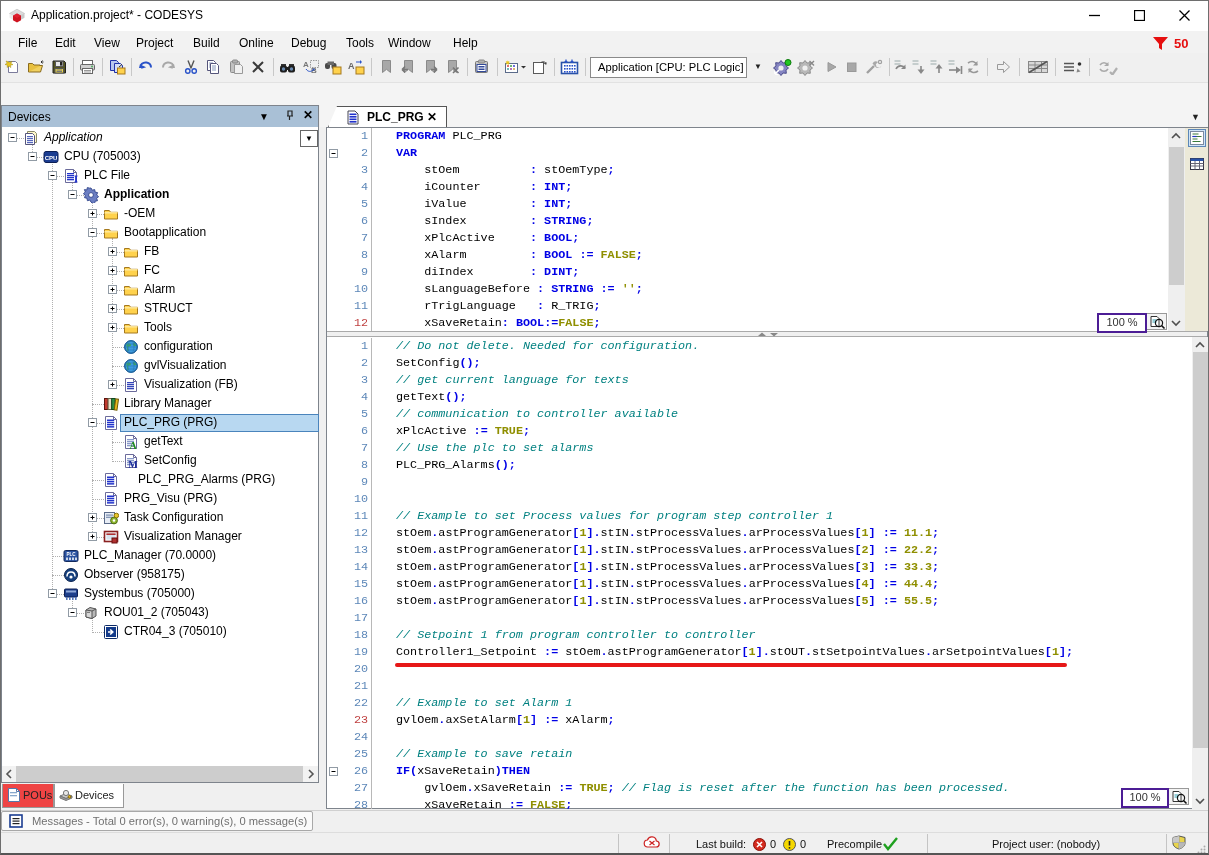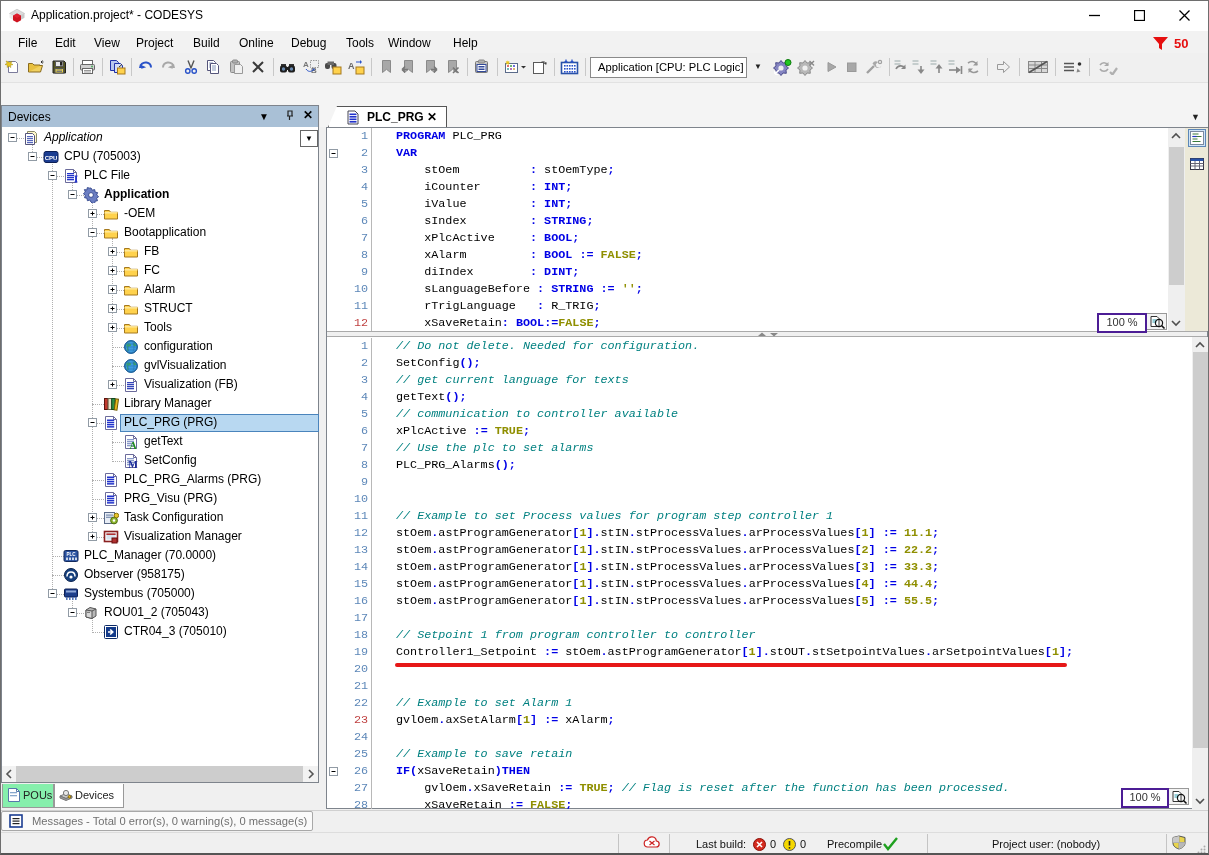--- a/index.html
+++ b/index.html
@@ -17,21 +17,21 @@
 .devhdrt {position:absolute;left:8px;top:110px;font-size:12px;color:#000}
 .dev {position:absolute;left:1px;top:127px;width:318px;height:656px;background:#fff;border:1px solid #7e848c;border-top:none}
 .trow {position:absolute;font-size:12px;color:#000;line-height:17px;white-space:nowrap}
 .it {font-style:italic} .b {font-weight:bold}
 .sel {position:absolute;height:18px;background:#b8d8f1;border:1px solid #4a84bc}
 .guide {position:absolute;width:1px;border-left:1px dotted #b0b0b0}
 .gstub {position:absolute;height:1px;border-top:1px dotted #b0b0b0}
 .rootcombo {position:absolute;left:300px;top:130px;width:18px;height:17px;background:#fff;border:1px solid #666;font-size:8px;text-align:center;line-height:16px}
 .hsb {position:absolute;left:2px;top:766px;width:316px;height:16px;background:#f2f2f2}
 .hsbth {position:absolute;left:14px;top:0;width:287px;height:16px;background:#cdcdcd}
-.btab {position:absolute;top:784px;height:24px;background:#86efac;border:1px solid #999;border-top:none;font-size:12px;color:#222;white-space:nowrap}
+.btab {position:absolute;top:784px;height:24px;background:#ef4444;border:1px solid #999;border-top:none;font-size:12px;color:#222;white-space:nowrap}
 .btab.act {background:#fff}
 .btab svg {position:absolute;left:3px;top:3px}
 .btab span {position:absolute;left:20px;top:5px;font-size:11px}
 .msgrow {position:absolute;left:0;top:810px;width:1209px;height:22px;background:#f0f0f0;border-top:1px solid #d0d0d0}
 .msgbar {position:absolute;left:1px;top:811px;width:312px;height:20px;background:#fafafa;border:1px solid #a8a8a8;border-radius:2px;color:#707070;font-size:11.2px;white-space:nowrap;padding:3px 0 0 30px}
 .sbar {position:absolute;left:0;top:832px;width:1209px;height:23px;background:#f0f0f0;border-top:1px solid #ddd}
 .stxt {position:absolute;top:838px;font-size:11px;color:#111}
 .ssep {position:absolute;top:834px;width:1px;height:19px;background:#c4c4c4}
 .winborder {position:absolute;left:0;top:0;width:1209px;height:855px;border:1px solid #6e6e6e;border-bottom:2px solid #555;pointer-events:none;z-index:99}
 .ed {position:absolute;left:326px;top:127px;width:882px;height:682px;background:#fff;border:1px solid #7e848c}
@@ -689,21 +689,21 @@
 <div class="abs" style="left:103px;top:472px">
     <svg width="16" height="16" viewBox="0 0 16 16">
       <path d="M2.5 1.5h8l3 3v10h-11z" fill="#fff" stroke="#6b6b9b"></path>
       <path d="M10.5 1.5v3h3" fill="none" stroke="#6b6b9b"></path>
       <rect x="4" y="4.5" width="7.2" height="1.5" fill="#2233cc"></rect>
       <rect x="4" y="6.7" width="7.2" height="1.5" fill="#2233cc"></rect>
       <rect x="4" y="8.9" width="7.2" height="1.5" fill="#2233cc"></rect>
       <rect x="4" y="11.1" width="7.2" height="1.5" fill="#2233cc"></rect>
     </svg>
   </div>
-<div class="trow" style="left:124px;top:471px">PLC_PRG_Alarms (PRG)</div>
+<div class="trow" style="left:138px;top:471px">PLC_PRG_Alarms (PRG)</div>
 <div class="gstub" style="left:92px;top:499px;width:12px"></div>
 <div class="abs" style="left:103px;top:491px">
     <svg width="16" height="16" viewBox="0 0 16 16">
       <path d="M2.5 1.5h8l3 3v10h-11z" fill="#fff" stroke="#6b6b9b"></path>
       <path d="M10.5 1.5v3h3" fill="none" stroke="#6b6b9b"></path>
       <rect x="4" y="4.5" width="7.2" height="1.5" fill="#2233cc"></rect>
       <rect x="4" y="6.7" width="7.2" height="1.5" fill="#2233cc"></rect>
       <rect x="4" y="8.9" width="7.2" height="1.5" fill="#2233cc"></rect>
       <rect x="4" y="11.1" width="7.2" height="1.5" fill="#2233cc"></rect>
     </svg>

